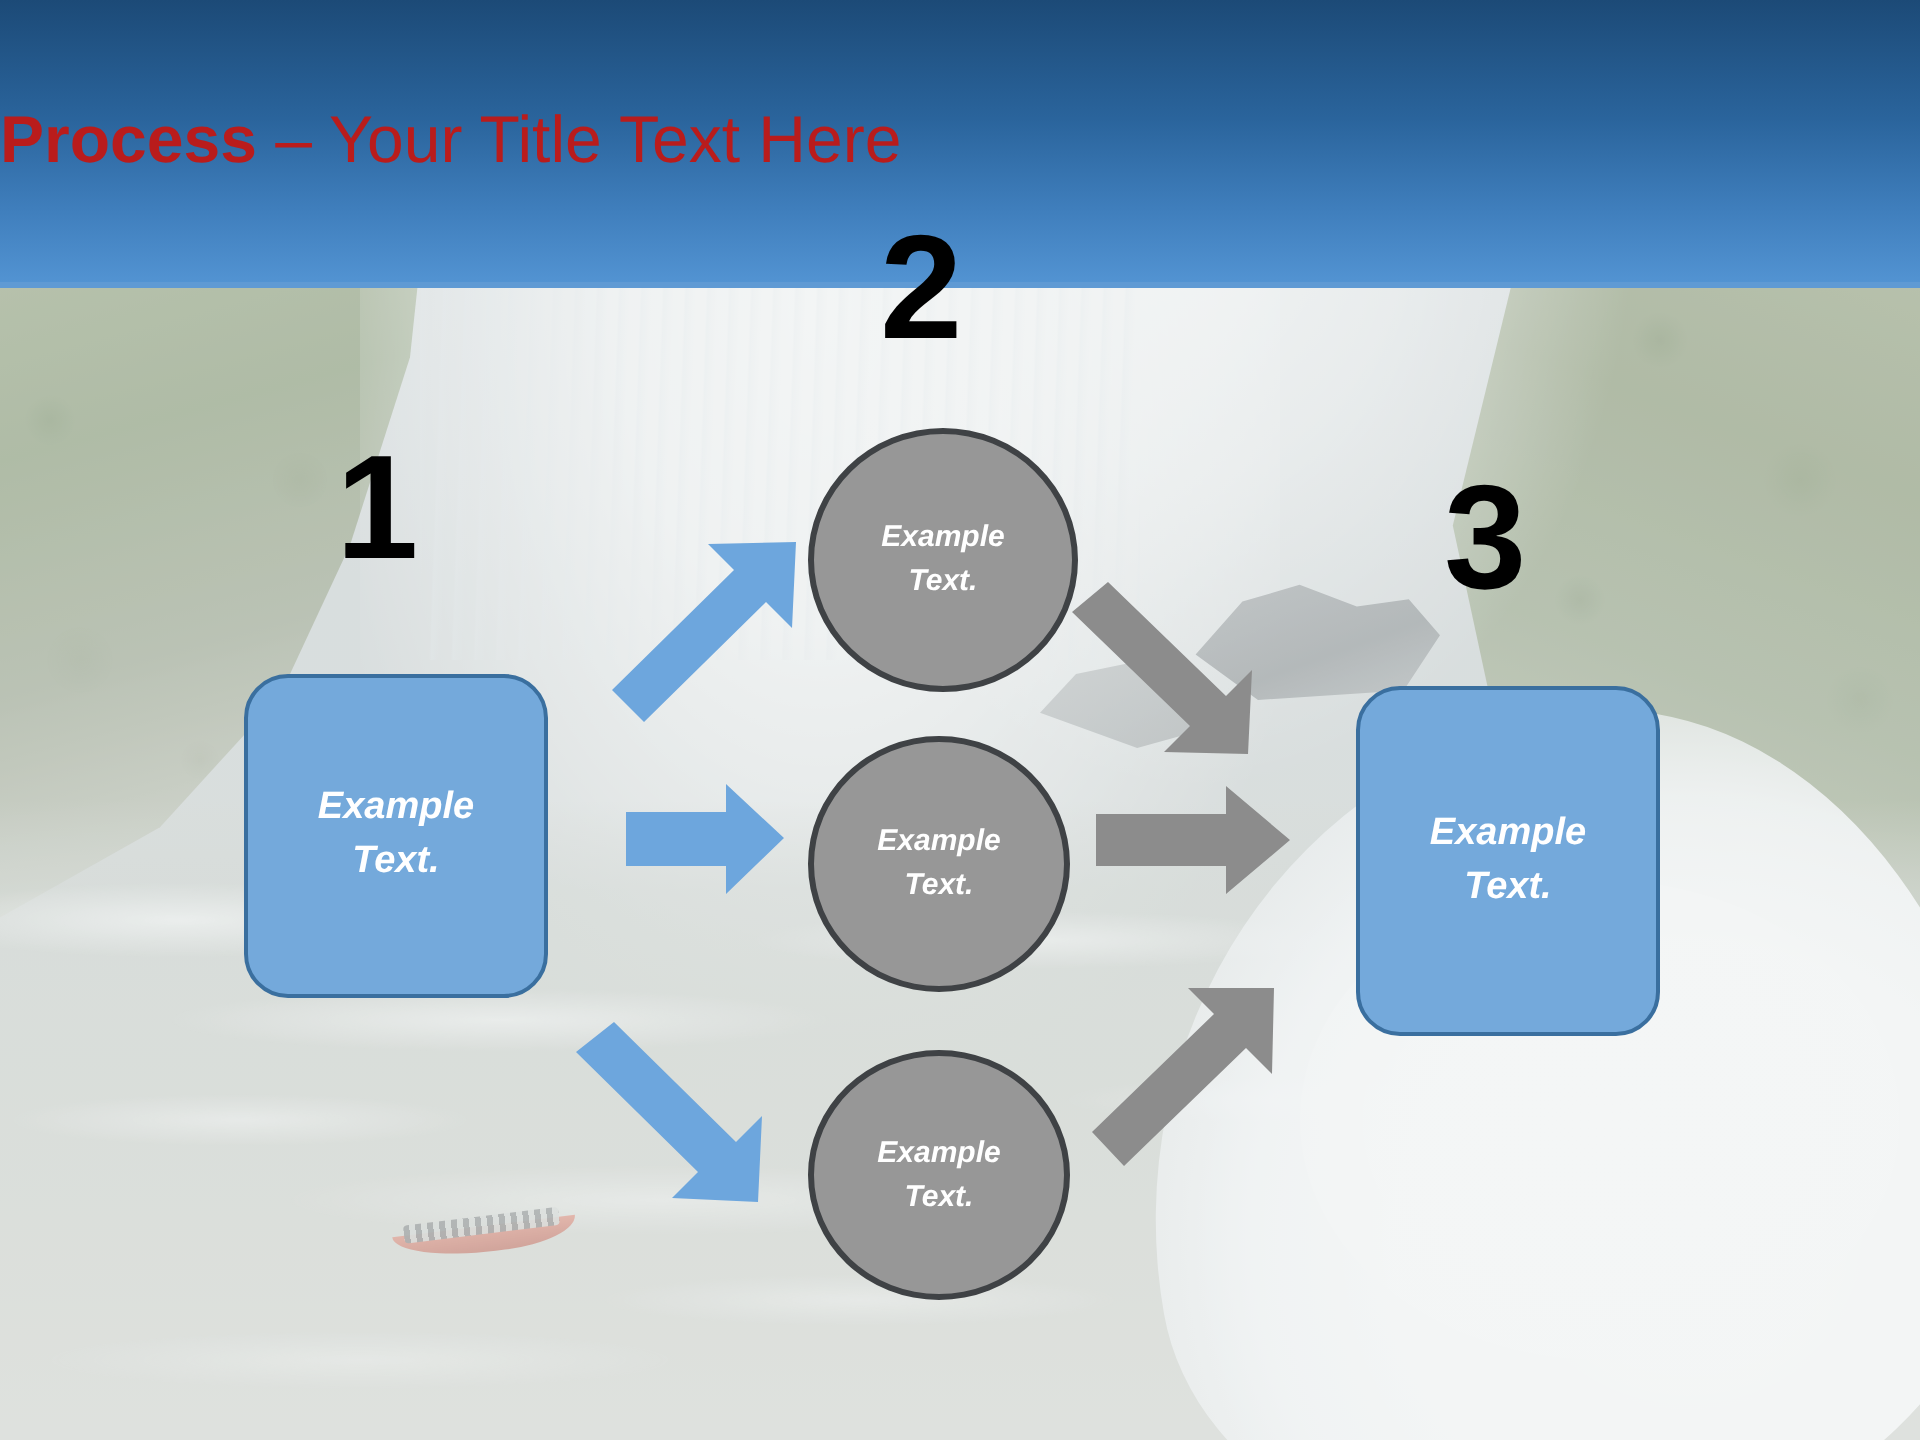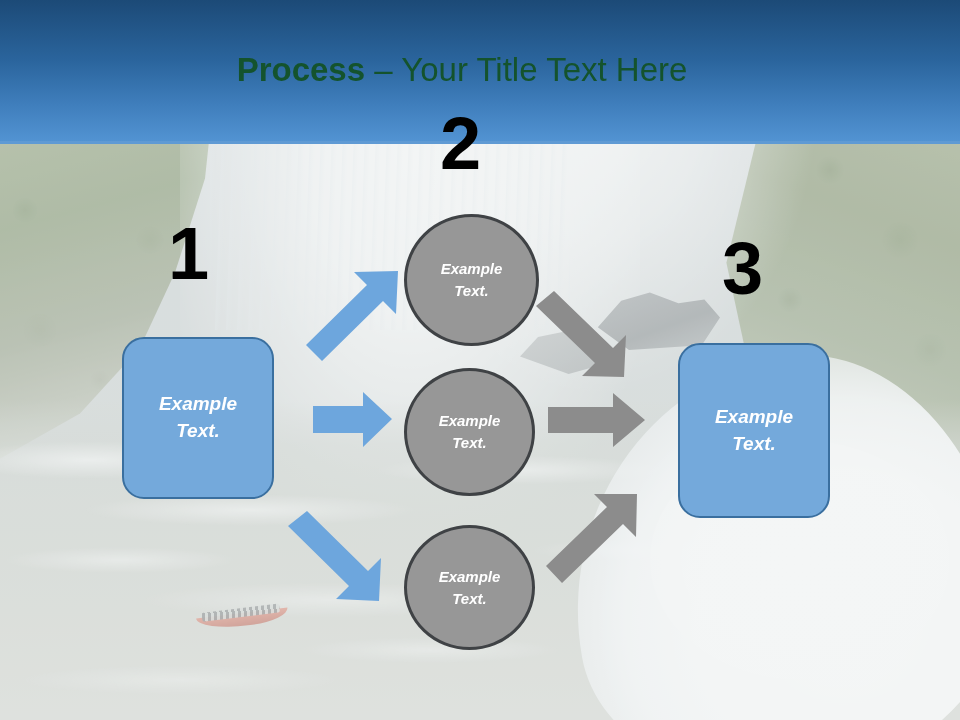--- a/index.html
+++ b/index.html
@@ -241,22 +241,21 @@
   .header-rule {
     position: absolute;
     left: 0; top: 141px;
     width: 960px; height: 3px;
     background: #5f9ad4;
   }
   .title {
     position: absolute;
     left: 0; top: 50px;
     width: 924px;
-    text-align: center;
-    color: #14532d;
+    color: #b91c1c;
     font-size: 33px;
     line-height: 40px;
     white-space: nowrap;
   }
   .title .bold { font-weight: bold; }
   .title .light { font-weight: normal; }
 
   
   .stepnum {
     position: absolute;

